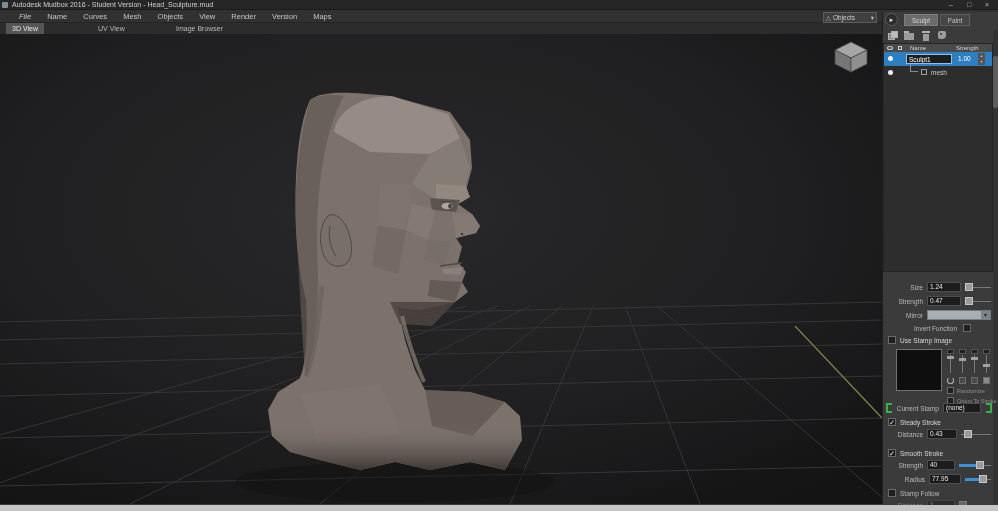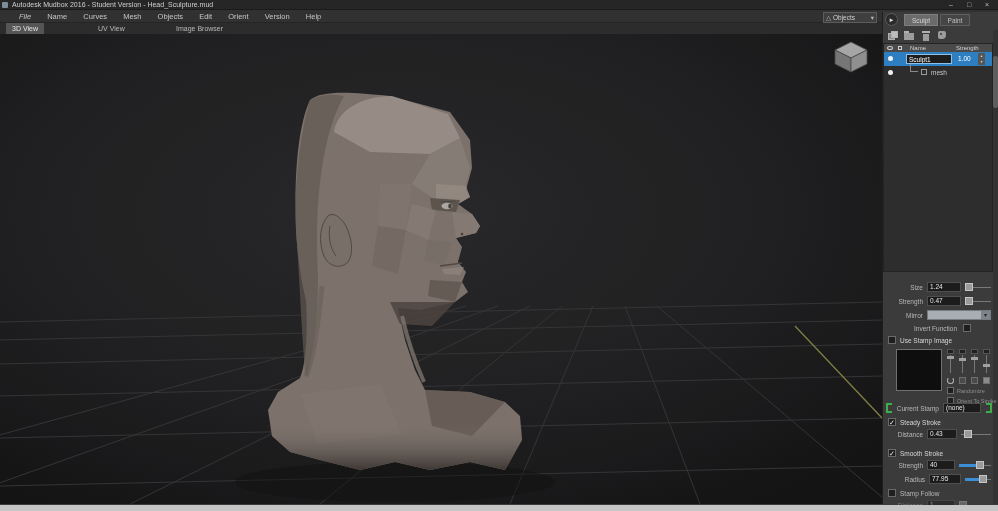--- a/index.html
+++ b/index.html
@@ -95,24 +95,24 @@
     <div class="abs winbtn" style="left:962px">□</div>
     <div class="abs winbtn" style="left:980px">×</div>
   </div>
 
   <div class="abs" id="menubar">
     <span class="menu-item">File</span>
     <span class="menu-item">Name</span>
     <span class="menu-item">Curves</span>
     <span class="menu-item">Mesh</span>
     <span class="menu-item">Objects</span>
-    <span class="menu-item">Edit</span>
-    <span class="menu-item">Orient</span>
+    <span class="menu-item">View</span>
+    <span class="menu-item">Render</span>
     <span class="menu-item">Version</span>
-    <span class="menu-item">Help</span>
+    <span class="menu-item">Maps</span>
   </div>
 
   <div class="abs" id="camera-dd">
     <span class="tri">△</span><span>Objects</span><span class="car">▾</span>
   </div>
 
   <div class="abs" id="tabrow">
     <span class="vtab active" style="left:6px">3D View</span>
     <span class="vtab" style="left:92px">UV View</span>
     <span class="vtab" style="left:170px">Image Browser</span>

